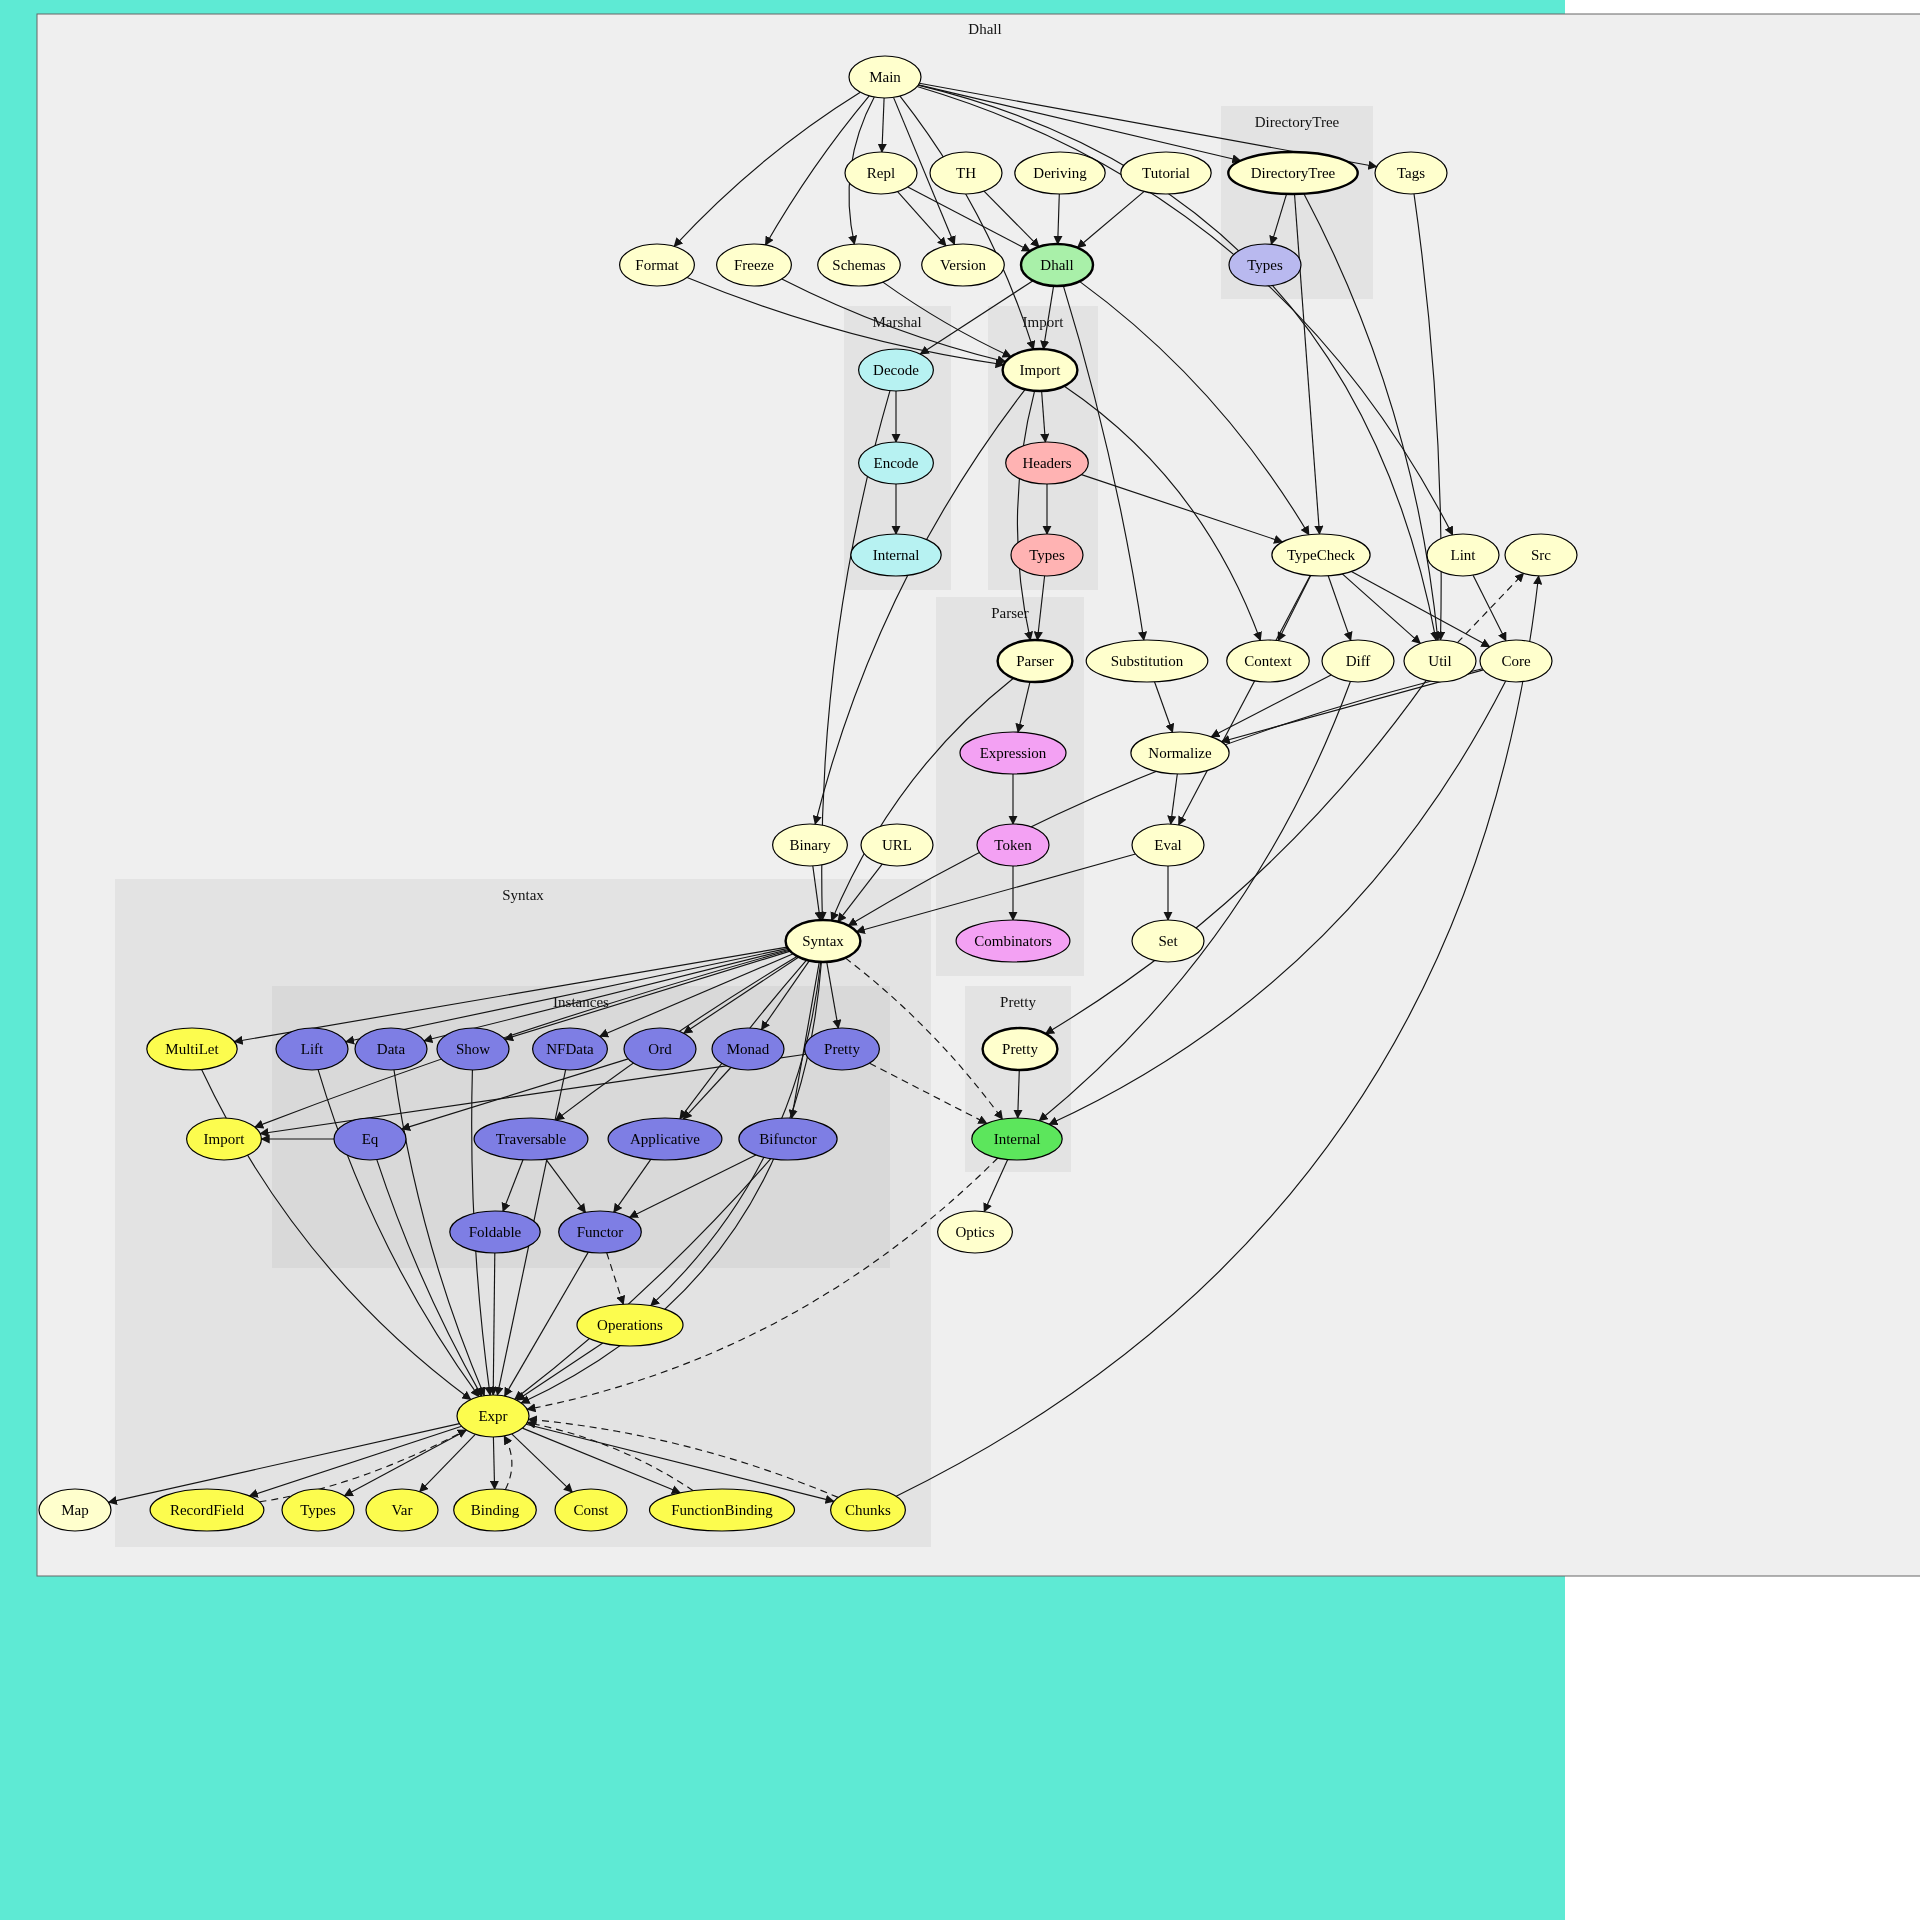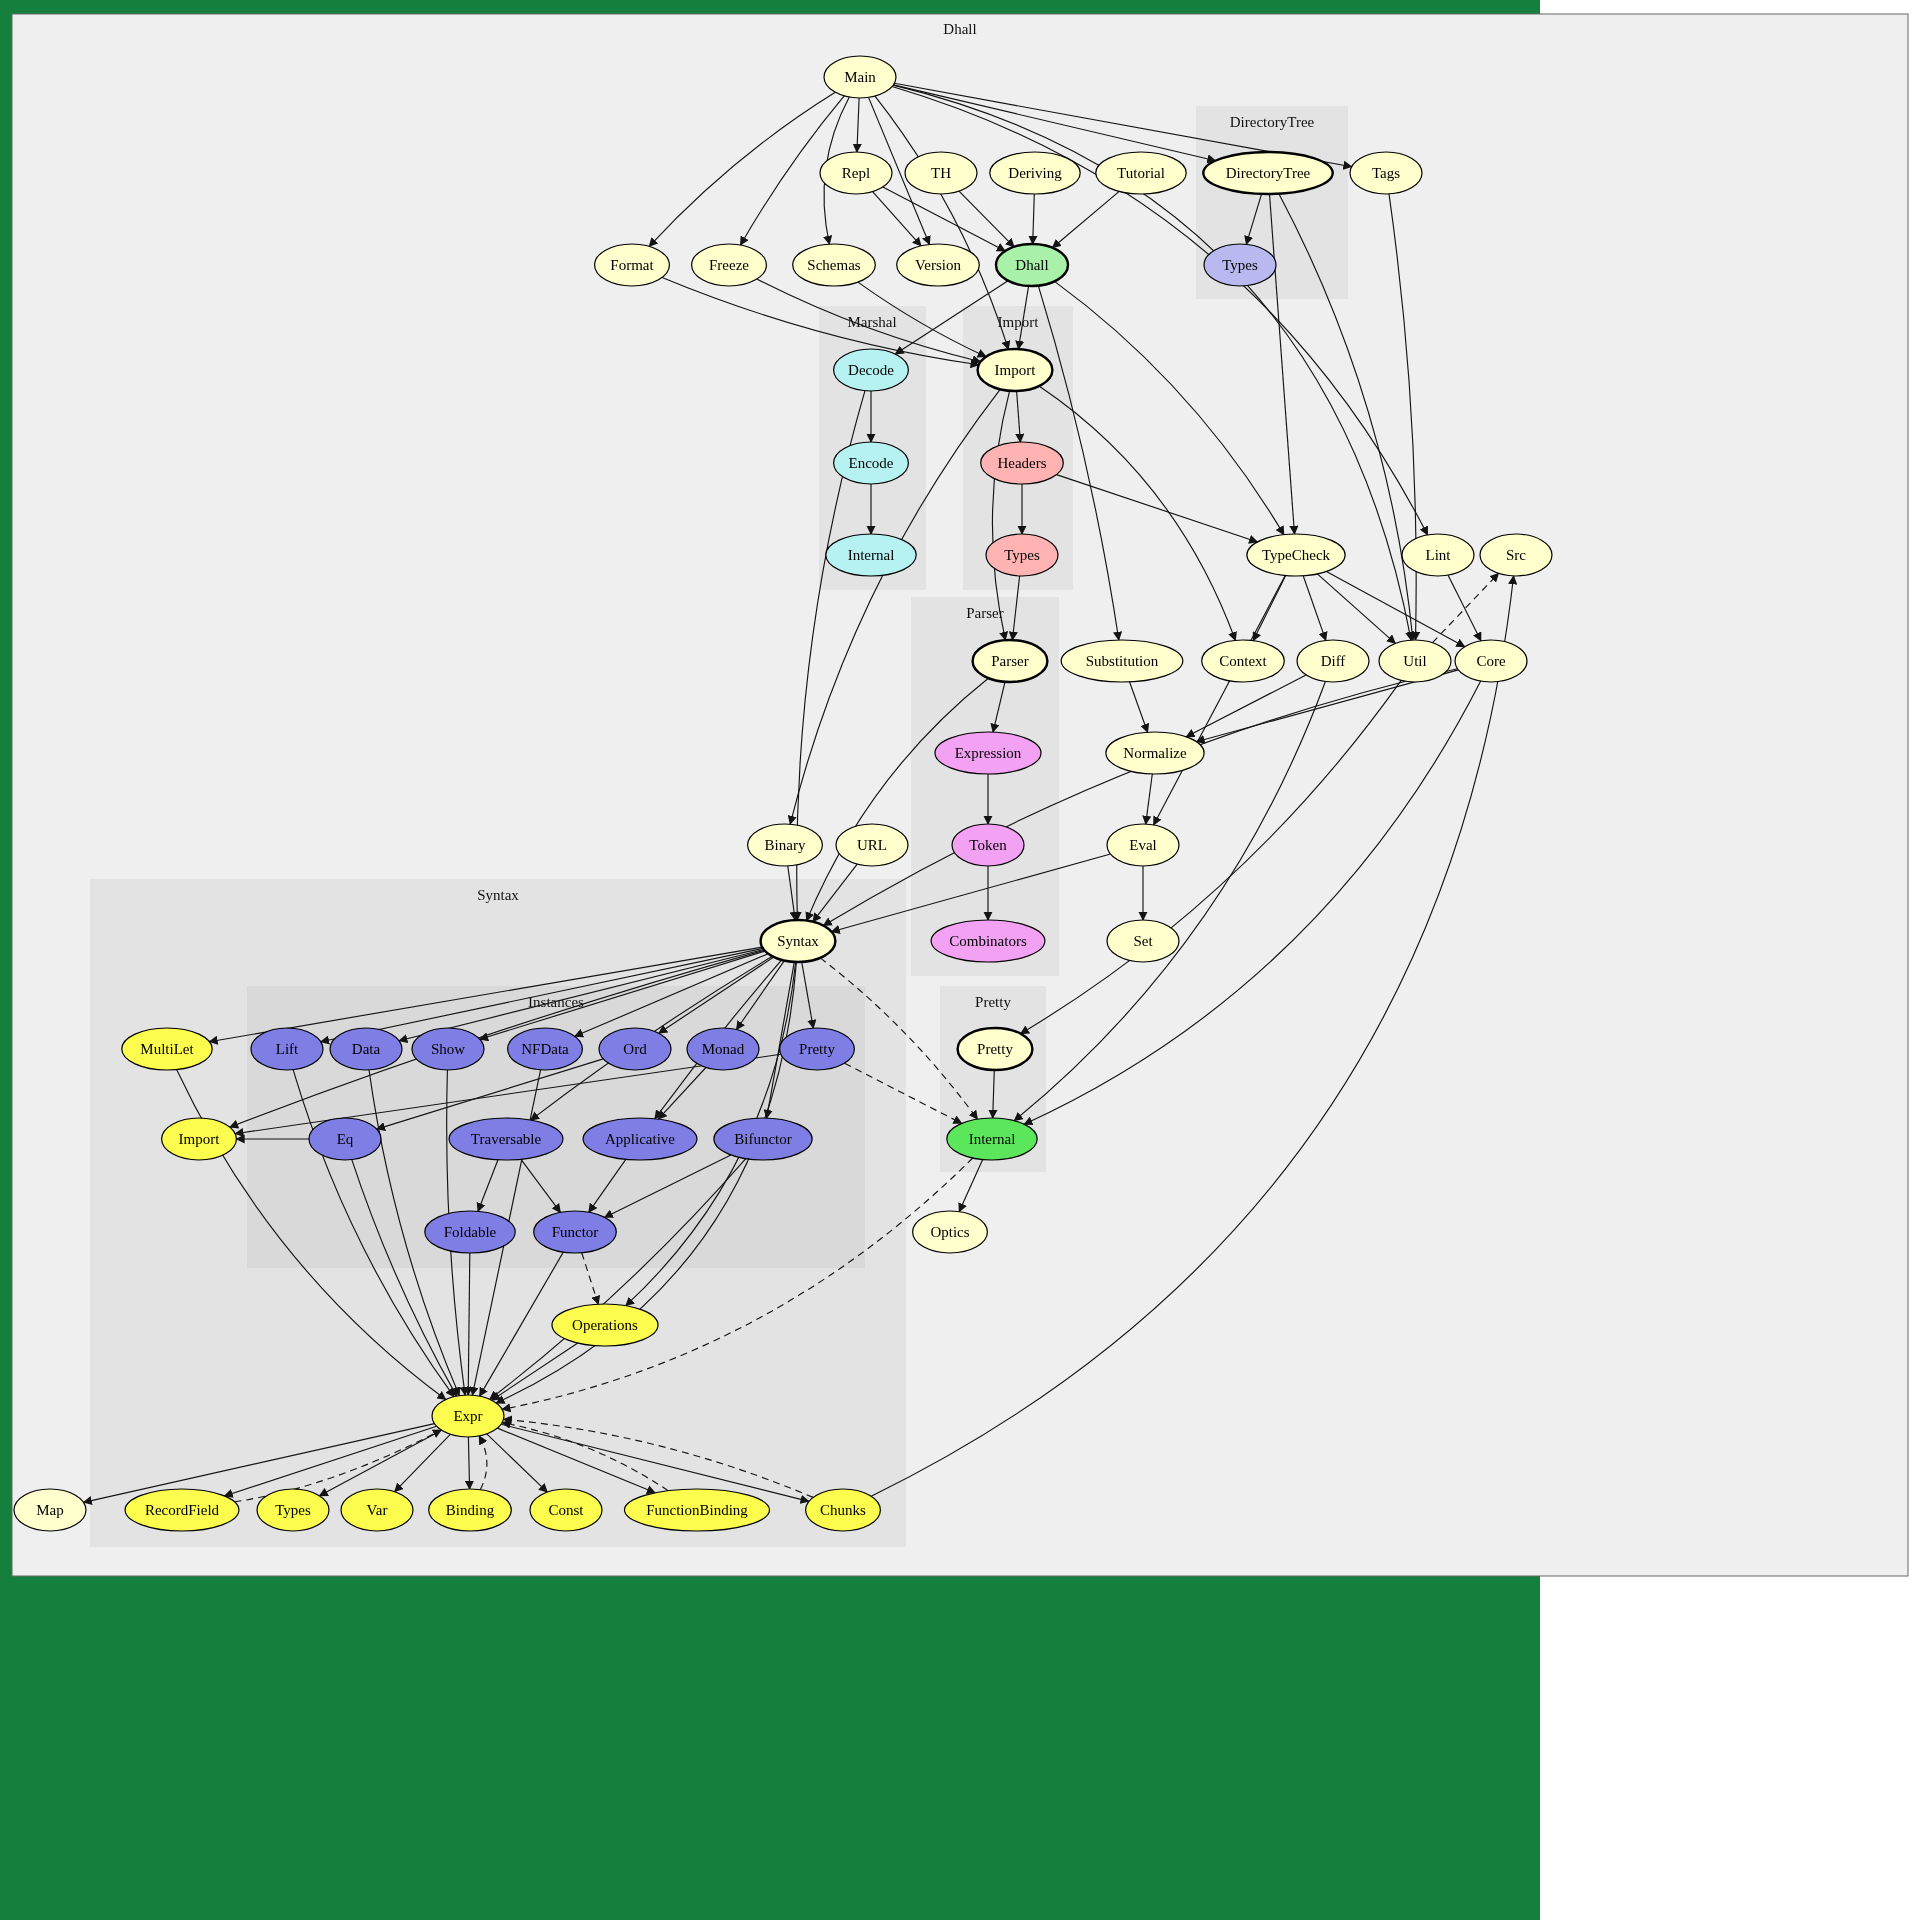--- a/index.html
+++ b/index.html
@@ -1,16 +1,16 @@
 <!DOCTYPE html>
 <html><head>
 <meta charset="utf-8">
 <style>
   html,body{margin:0;padding:0;background:#ffffff;}
-  #stage{width:1540px;height:1920px;position:relative;background:#15803d;}
+  #stage{width:1540px;height:1920px;position:relative;background:#5eead4;padding-left:25px;}
   svg{display:block;}
   svg text{font-family:"Liberation Serif","DejaVu Serif",serif;}
 </style>
 </head>
 <body>
 
 <div id="stage">
   <svg id="graph" width="1920" height="1920" viewBox="0 0 1920 1920" xmlns="http://www.w3.org/2000/svg">
     <defs>
       <marker id="arrowhead" viewBox="0 0 10 10" refX="9" refY="5" markerWidth="8" markerHeight="8" orient="auto">

